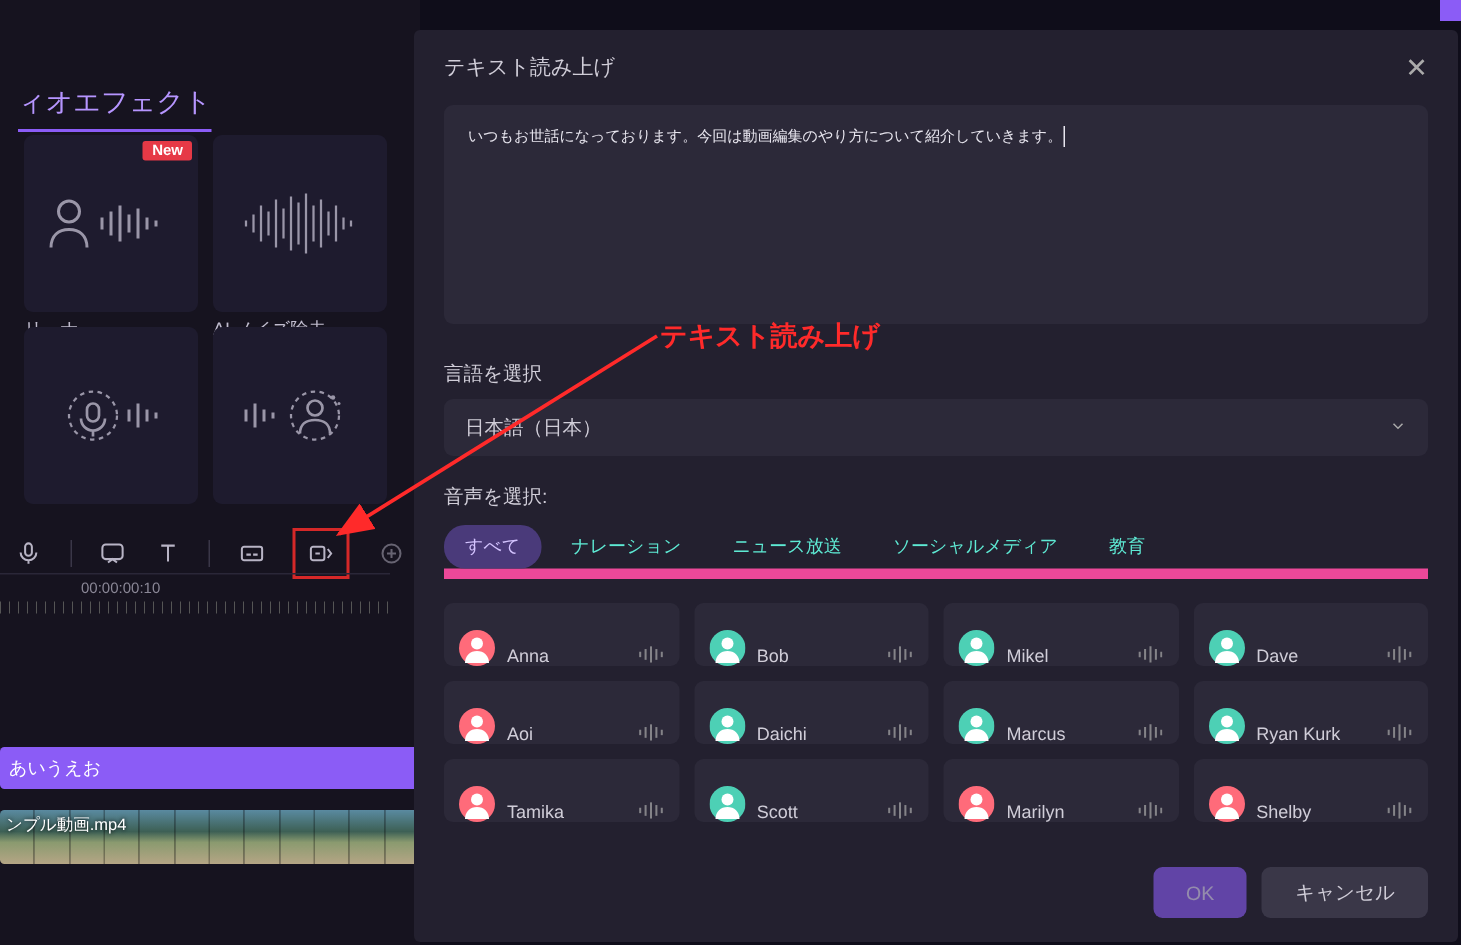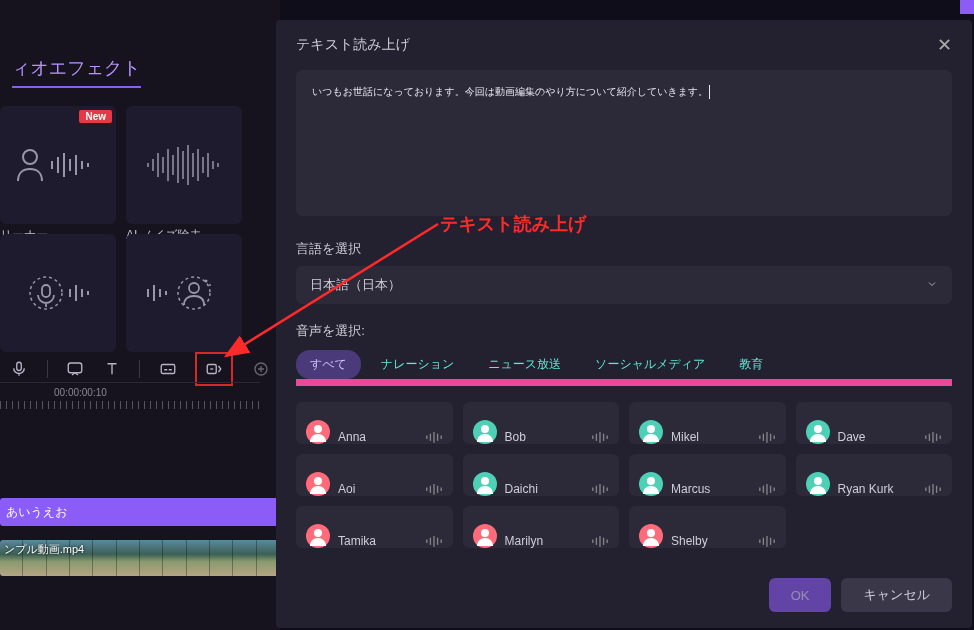--- a/index.html
+++ b/index.html
@@ -30,24 +30,23 @@
 .effects-tab::after {
   content: "";
   position: absolute;
   bottom: 0; left: 12px; right: 12px;
   height: 2px;
   background: #8b5cf6;
 }
 
 .effect-cards {
   position: absolute;
-  top: 90px; left: 0;
+  top: 90px; left: 16px;
   display: flex; flex-wrap: wrap;
   gap: 10px;
-  margin-top: 16px;
 }
 .effect-card {
   width: 116px; height: 118px;
   background: #1e1b2e;
   border-radius: 6px;
   position: relative;
   display: flex; flex-direction: column;
   align-items: center; justify-content: center;
 }
 .effect-card .label {
@@ -615,20 +614,37 @@
                 <line x1="2" y1="5" x2="2" y2="9"></line>
                 <line x1="6" y1="3" x2="6" y2="11"></line>
                 <line x1="10" y1="1" x2="10" y2="13"></line>
                 <line x1="14" y1="3" x2="14" y2="11"></line>
                 <line x1="18" y1="5" x2="18" y2="9"></line>
               </svg></div>
           </div>
           <div class="voice-card">
             <div class="voice-avatar">
               <svg width="24" height="24" viewBox="0 0 24 24">
+                <circle cx="12" cy="12" r="12" fill="#4dd0b5"></circle>
+                <circle cx="12" cy="9" r="4" fill="#fff"></circle>
+                <path d="M4 22c0-5 3.5-8 8-8s8 3 8 8" fill="#fff"></path>
+              </svg>
+            </div>
+            <div class="voice-name">Scott</div>
+            <div class="voice-wave"><svg viewBox="0 0 20 14" fill="none" stroke="#aaa" stroke-width="1.5">
+                <line x1="2" y1="5" x2="2" y2="9"></line>
+                <line x1="6" y1="3" x2="6" y2="11"></line>
+                <line x1="10" y1="1" x2="10" y2="13"></line>
+                <line x1="14" y1="3" x2="14" y2="11"></line>
+                <line x1="18" y1="5" x2="18" y2="9"></line>
+              </svg></div>
+          </div>
+          <div class="voice-card">
+            <div class="voice-avatar">
+              <svg width="24" height="24" viewBox="0 0 24 24">
                 <circle cx="12" cy="12" r="12" fill="#ff6b7a"></circle>
                 <circle cx="12" cy="9" r="4" fill="#fff"></circle>
                 <path d="M4 22c0-5 3.5-8 8-8s8 3 8 8" fill="#fff"></path>
               </svg>
             </div>
             <div class="voice-name">Marilyn</div>
             <div class="voice-wave"><svg viewBox="0 0 20 14" fill="none" stroke="#aaa" stroke-width="1.5">
                 <line x1="2" y1="5" x2="2" y2="9"></line>
                 <line x1="6" y1="3" x2="6" y2="11"></line>
                 <line x1="10" y1="1" x2="10" y2="13"></line>

